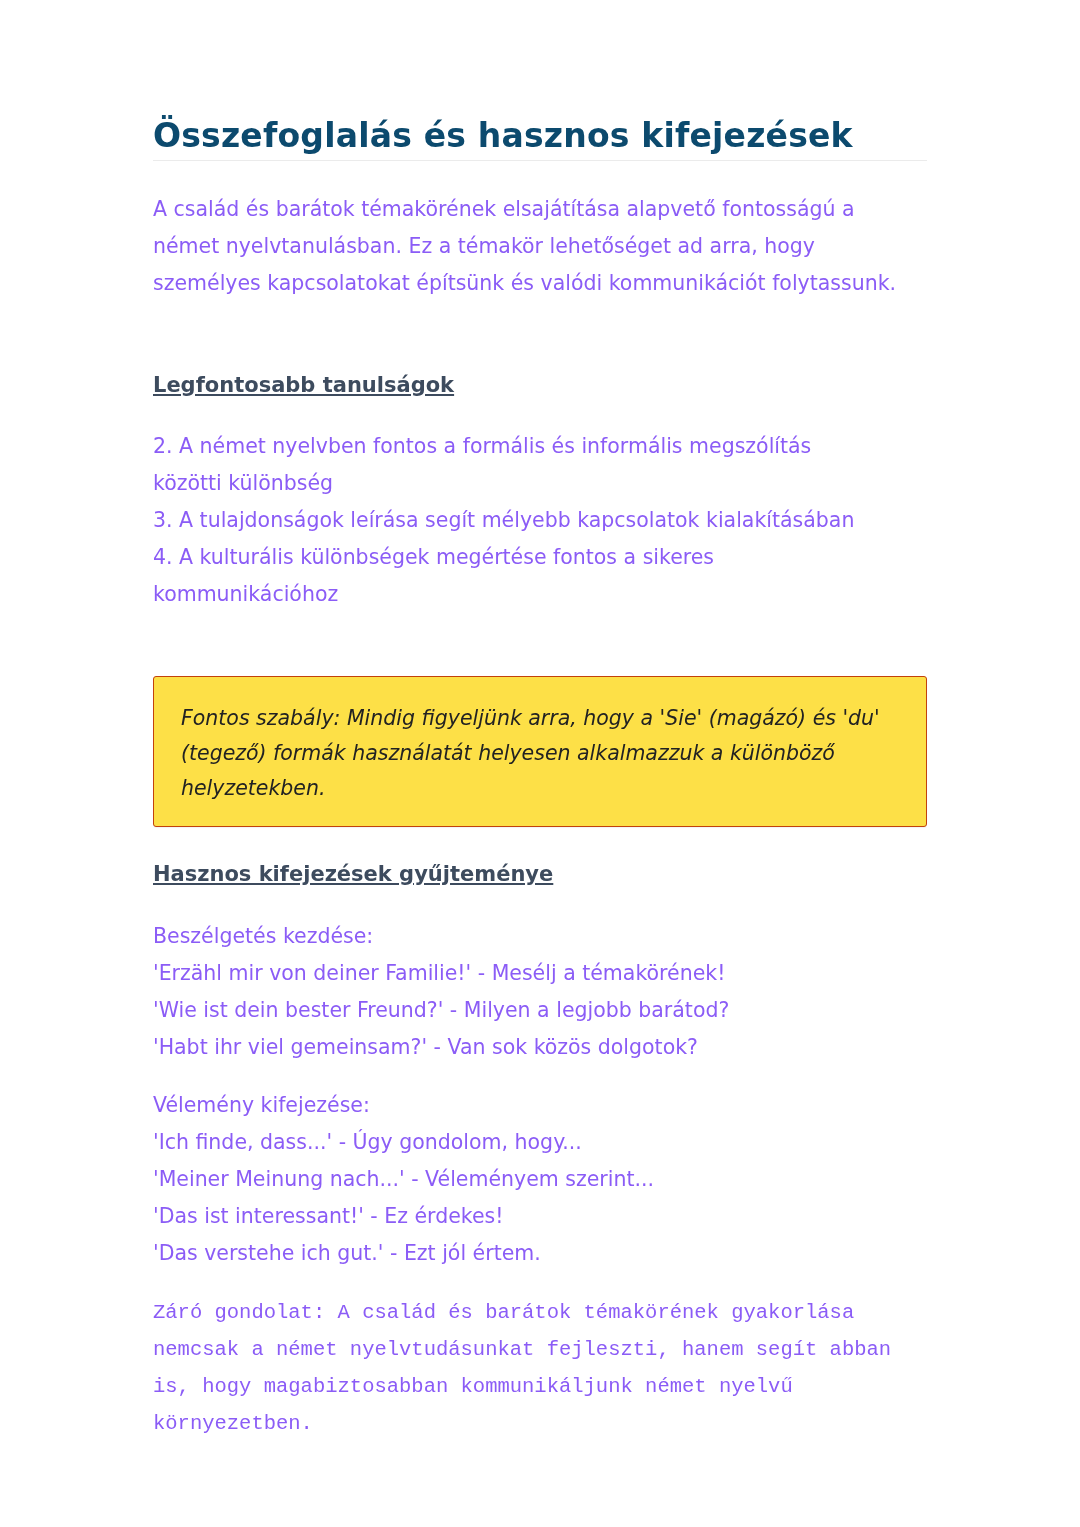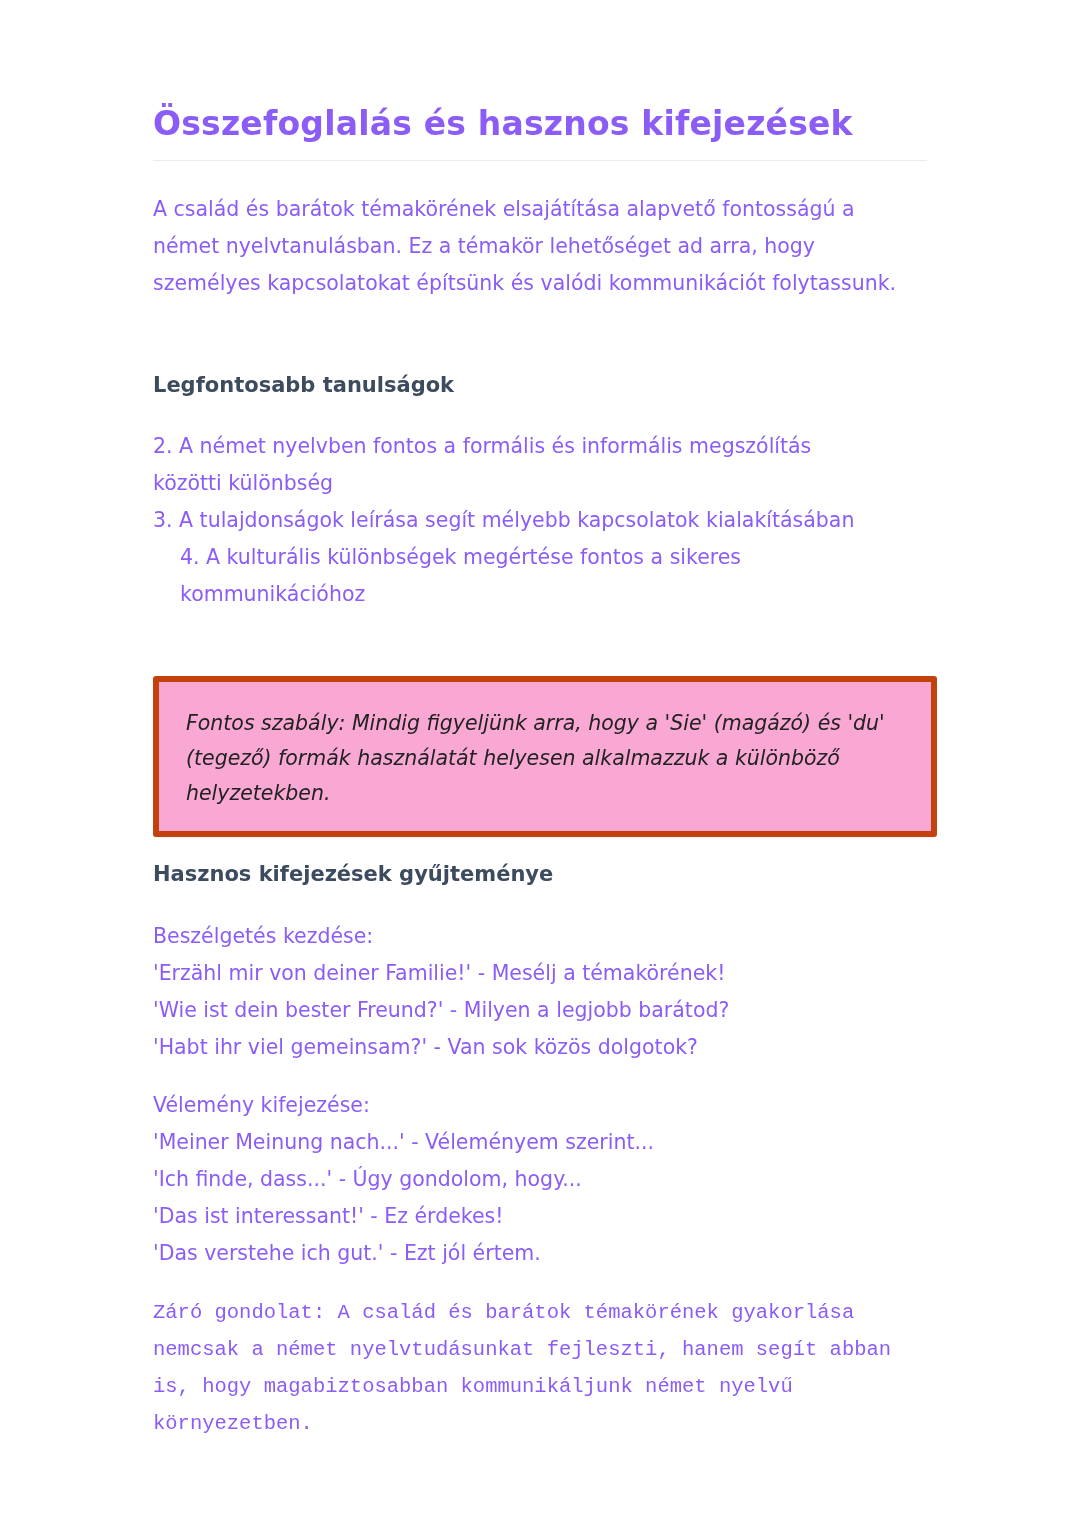--- a/index.html
+++ b/index.html
@@ -15,26 +15,26 @@
       color: #222222;
     }
     .page {
       position: absolute;
       left: 153px;
       top: 0;
       width: 774px;
     }
     .title {
       position: absolute;
-      top: 104px;
+      top: 116px;
       left: 0;
       margin: 0;
       font-size: 33px;
       font-weight: bold;
-      color: #8b5cf6;
+      color: #0c4a6e;
       letter-spacing: 0.2px;
       white-space: nowrap;
     }
     .title-rule {
       position: absolute;
       top: 160px;
       left: 0;
       width: 774px;
       height: 0;
       border-top: 1px solid #ebebeb;
@@ -52,41 +52,42 @@
       width: 760px;
     }
     .heading {
       position: absolute;
       left: 0;
       margin: 0;
       font-size: 21px;
       font-weight: bold;
       color: #3d4b5e;
       white-space: nowrap;
+      text-decoration: underline;
     }
     .h-takeaways { top: 373px; }
     .h-phrases { top: 862px; }
     .list {
       position: absolute;
       top: 428px;
       left: 0;
       width: 774px;
       margin: 0;
       padding: 0;
       list-style: none;
     }
     .list li { margin: 0; padding: 0; }
     .note-box {
       position: absolute;
       top: 676px;
       left: 0;
       width: 772px;
       height: 149px;
-      background: #f9a8d4;
-      border: 6px solid #c2410c;
+      background: #fde047;
+      border: 1px solid #c2410c;
       border-radius: 3px;
       box-shadow: 0 1px 1px rgba(0,0,0,0.05);
     }
     .note-text {
       position: absolute;
       top: 24px;
       left: 27px;
       width: 720px;
       margin: 0;
       font-size: 20.5px;
@@ -118,39 +119,39 @@
   <h1 class="title">Összefoglalás és hasznos kifejezések</h1>
   <div class="title-rule"></div>
 
   <p class="text intro">A család és barátok témakörének elsajátítása alapvető fontosságú a német nyelvtanulásban. Ez a témakör lehetőséget ad arra, hogy személyes kapcsolatokat építsünk és valódi kommunikációt folytassunk.</p>
 
   <h2 class="heading h-takeaways">Legfontosabb tanulságok</h2>
 
   <ul class="text list">
     <li style="width:720px;">2. A német nyelvben fontos a formális és informális megszólítás közötti különbség</li>
     <li>3. A tulajdonságok leírása segít mélyebb kapcsolatok kialakításában</li>
-    <li style="width:640px;margin-left:27px;">4. A kulturális különbségek megértése fontos a sikeres kommunikációhoz</li>
+    <li style="width:640px;">4. A kulturális különbségek megértése fontos a sikeres kommunikációhoz</li>
   </ul>
 
   <div class="note-box">
     <p class="note-text">Fontos szabály: Mindig figyeljünk arra, hogy a 'Sie' (magázó) és 'du' (tegező) formák használatát helyesen alkalmazzuk a különböző helyzetekben.</p>
   </div>
 
   <h2 class="heading h-phrases">Hasznos kifejezések gyűjteménye</h2>
 
   <div class="text block block-conv">
     <span class="line">Beszélgetés kezdése:</span>
     <span class="line">'Erzähl mir von deiner Familie!' - Mesélj a témakörének!</span>
     <span class="line">'Wie ist dein bester Freund?' - Milyen a legjobb barátod?</span>
     <span class="line">'Habt ihr viel gemeinsam?' - Van sok közös dolgotok?</span>
   </div>
 
   <div class="text block block-opinion">
     <span class="line">Vélemény kifejezése:</span>
+    <span class="line">'Ich finde, dass...' - Úgy gondolom, hogy...</span>
     <span class="line">'Meiner Meinung nach...' - Véleményem szerint...</span>
-    <span class="line">'Ich finde, dass...' - Úgy gondolom, hogy...</span>
     <span class="line">'Das ist interessant!' - Ez érdekes!</span>
     <span class="line">'Das verstehe ich gut.' - Ezt jól értem.</span>
   </div>
 
   <p class="text closing">Záró gondolat: A család és barátok témakörének gyakorlása nemcsak a német nyelvtudásunkat fejleszti, hanem segít abban is, hogy magabiztosabban kommunikáljunk német nyelvű környezetben.</p>
 
 </div>
 
 </body></html>

